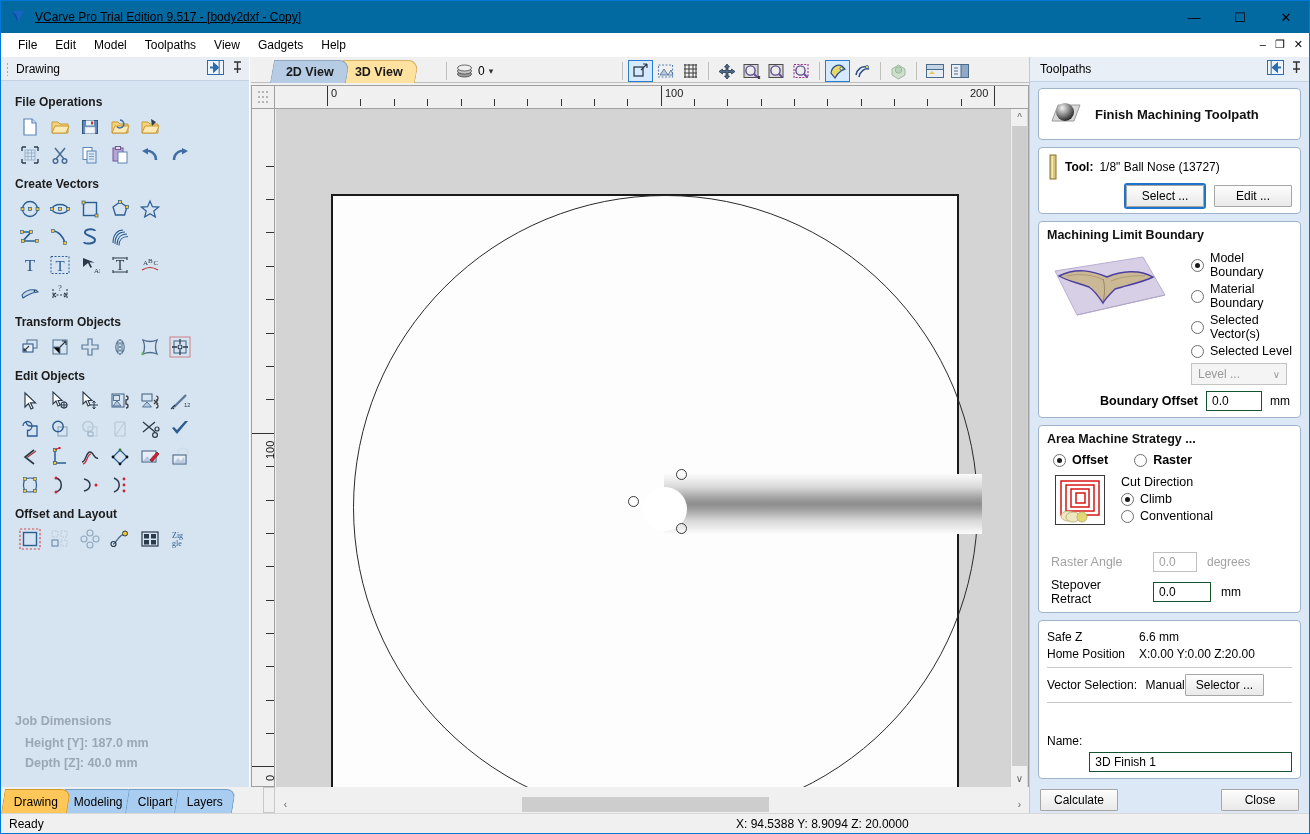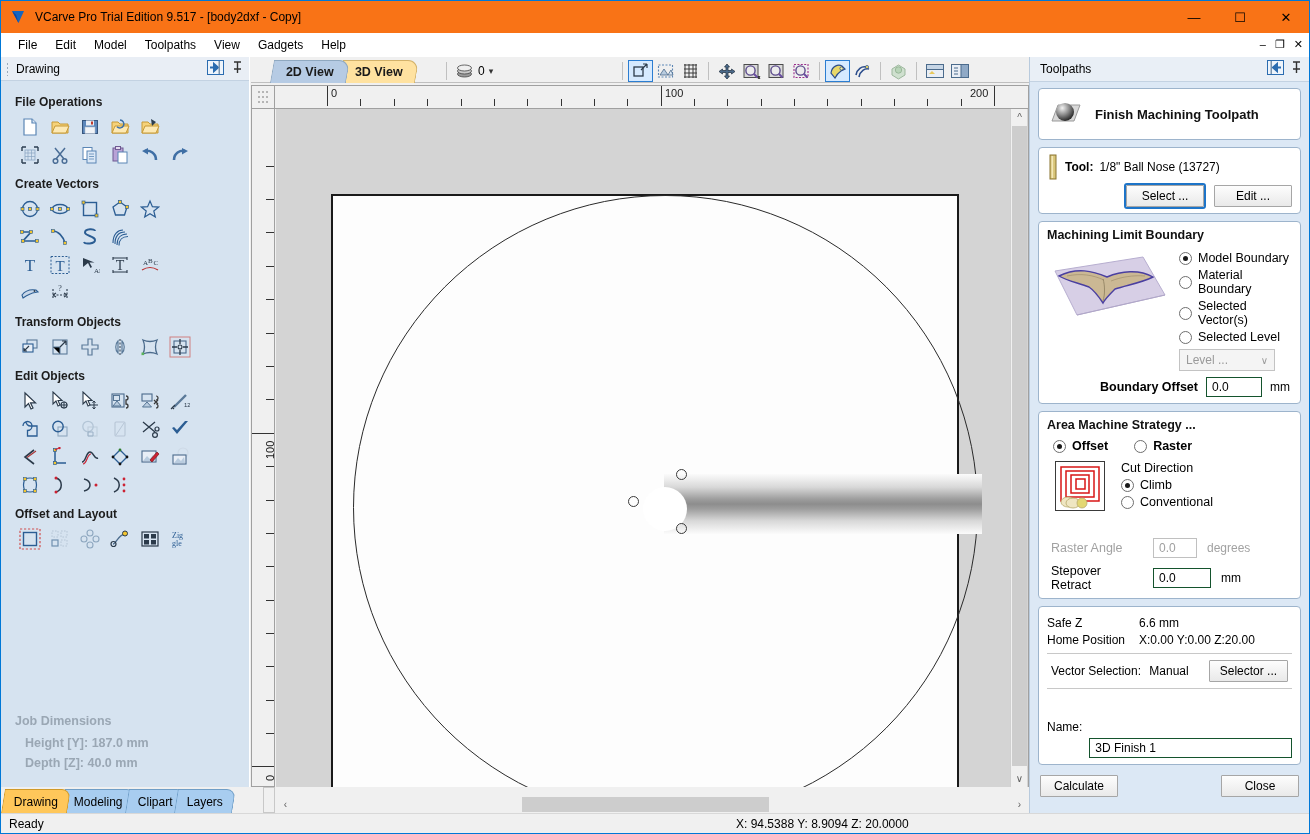--- a/index.html
+++ b/index.html
@@ -16,22 +16,22 @@
     position: relative;
     width: 1310px; height: 834px;
     border: 1px solid #0078d7;
     background: #f0f0f0;
     overflow: hidden;
   }
 
   
   .titlebar {
     position: absolute; left: 0; top: 0; width: 1308px; height: 32px;
-    background: #f97316;
-    display: flex; align-items: center;
+    background: #0369a1;
+    display: flex; align-items: center; text-decoration: underline;
   }
   .title-logo {
     width: 16px; height: 16px; margin-left: 10px; margin-right: 8px;
     flex: 0 0 auto;
   }
   .title-text {
     font-size: 12px; color: #000; white-space: nowrap;
     font-family: "Liberation Sans", sans-serif;
   }
   .win-btns {
@@ -1049,21 +1049,21 @@
           <div class="tool-val">1/8" Ball Nose (13727)</div>
         </div>
         <div style="display:flex; justify-content:flex-end; gap:10px; margin-top:5px;">
           <button class="btn focus" style="width:78px;">Select ...</button>
           <button class="btn" style="width:78px;">Edit ...</button>
         </div>
       </div>
 
       <div class="card">
         <div class="card-head">Machining Limit Boundary</div>
-        <div style="display:flex; gap:6px;">
+        <div style="display:flex; gap:18px;">
           <div style="flex:0 0 126px; padding-top:3px;">
             <svg width="126" height="74" viewBox="0 0 126 74">
               <path d="M8 22 L96 8 L118 46 L30 66 Z" fill="#d7cfe6" stroke="#b7aed0" stroke-width="1"></path>
               <path d="M12 27 C30 18 46 22 60 28 C74 22 92 20 106 28 C94 34 80 36 68 40 C62 46 58 50 56 54 C52 48 48 42 42 38 C32 34 20 32 12 27 Z" fill="#cbb894" stroke="#4a3fa0" stroke-width="1.4"></path>
               <path d="M20 27 C34 24 46 26 57 31" fill="none" stroke="#a08f6e" stroke-width="0.7"></path>
               <path d="M98 27 C86 26 74 28 64 32" fill="none" stroke="#a08f6e" stroke-width="0.7"></path>
               <path d="M56 30 C58 36 58 46 56 52" fill="none" stroke="#8d7d5e" stroke-width="0.8"></path>
               <path d="M30 66 L118 46" fill="none" stroke="#b0a7c8" stroke-width="1"></path>
             </svg>
           </div>
@@ -1151,21 +1151,21 @@
       <div class="card">
         <div class="kv">
           <span style="width:92px;">Safe Z</span>
           <span>6.6 mm</span>
         </div>
         <div class="kv">
           <span style="width:92px;">Home Position</span>
           <span>X:0.00 Y:0.00 Z:20.00</span>
         </div>
         <div class="hr"></div>
-        <div style="display:flex;align-items:center;justify-content:center;gap:20px;">
+        <div style="display:flex;align-items:center;justify-content:flex-start;">
           <div style="font-size:12px;">
             <span>Vector Selection:</span>
             <span style="margin-left:5px;">Manual</span>
           </div>
           <button class="btn">Selector ...</button>
         </div>
         <div class="hr"></div>
         <div style="display:flex;align-items:center;gap:7px;">
           <span style="font-size:12px;">Name:</span>
           <input class="txtin" style="flex: 1 1 auto; margin-top: 43px;" value="3D Finish 1">

